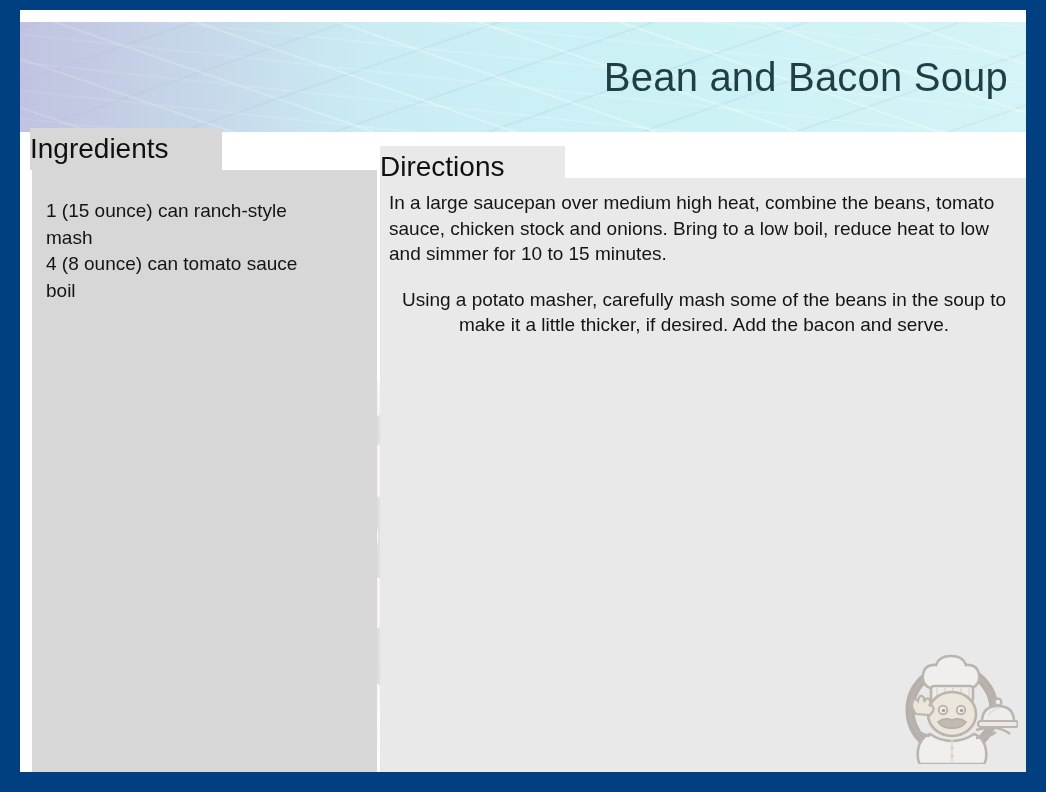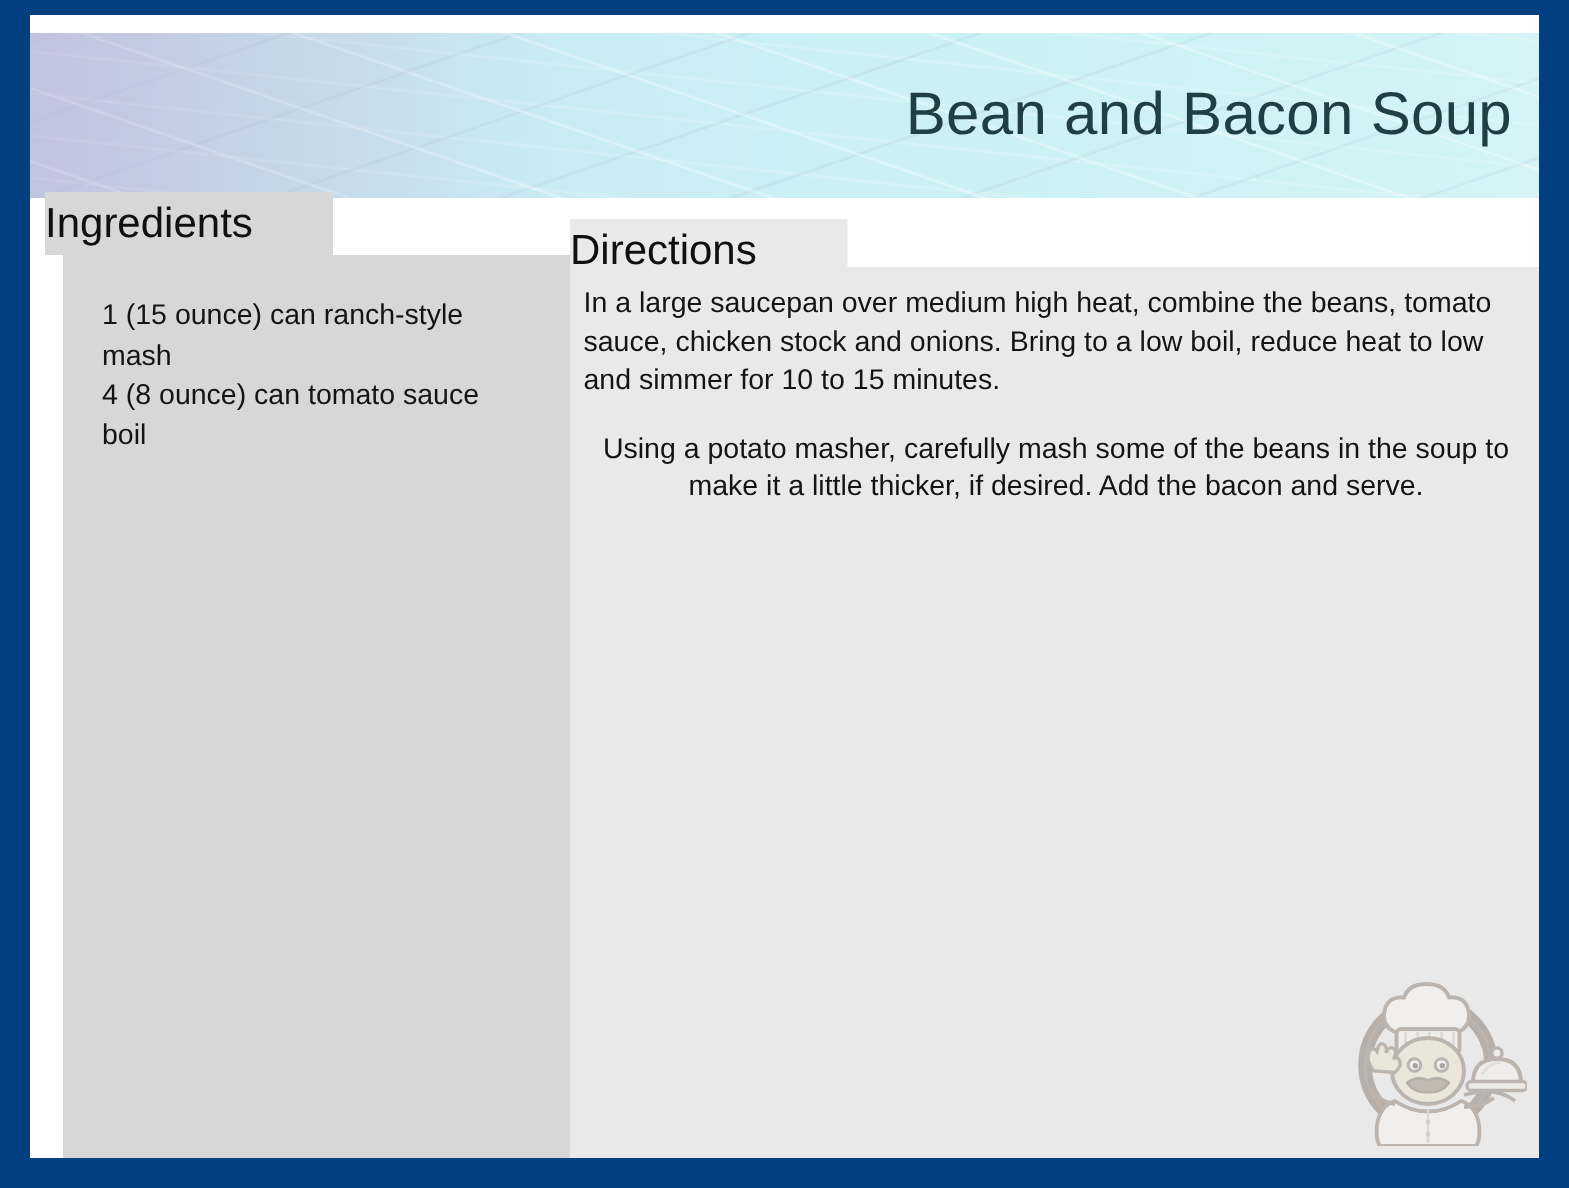--- a/index.html
+++ b/index.html
@@ -196,26 +196,26 @@
 
   
   #ingredients-tab {
     left: 10px;
     top: 118px;
     width: 192px;
     height: 42px;
     background: #d7d7d7;
   }
   #ingredients-body {
-    left: 22px;
+    left: 12px;
     top: 160px;
     width: 345px;
     height: 602px;
     background: #d7d7d7;
-    padding: 28px 16px 16px 26px;
+    padding: 28px 16px 16px 14px;
   }
   .ing-line {
     font-size: 19px;
     line-height: 26.5px;
     color: #141414;
   }
 
   
   #directions-tab {
     left: 360px;

